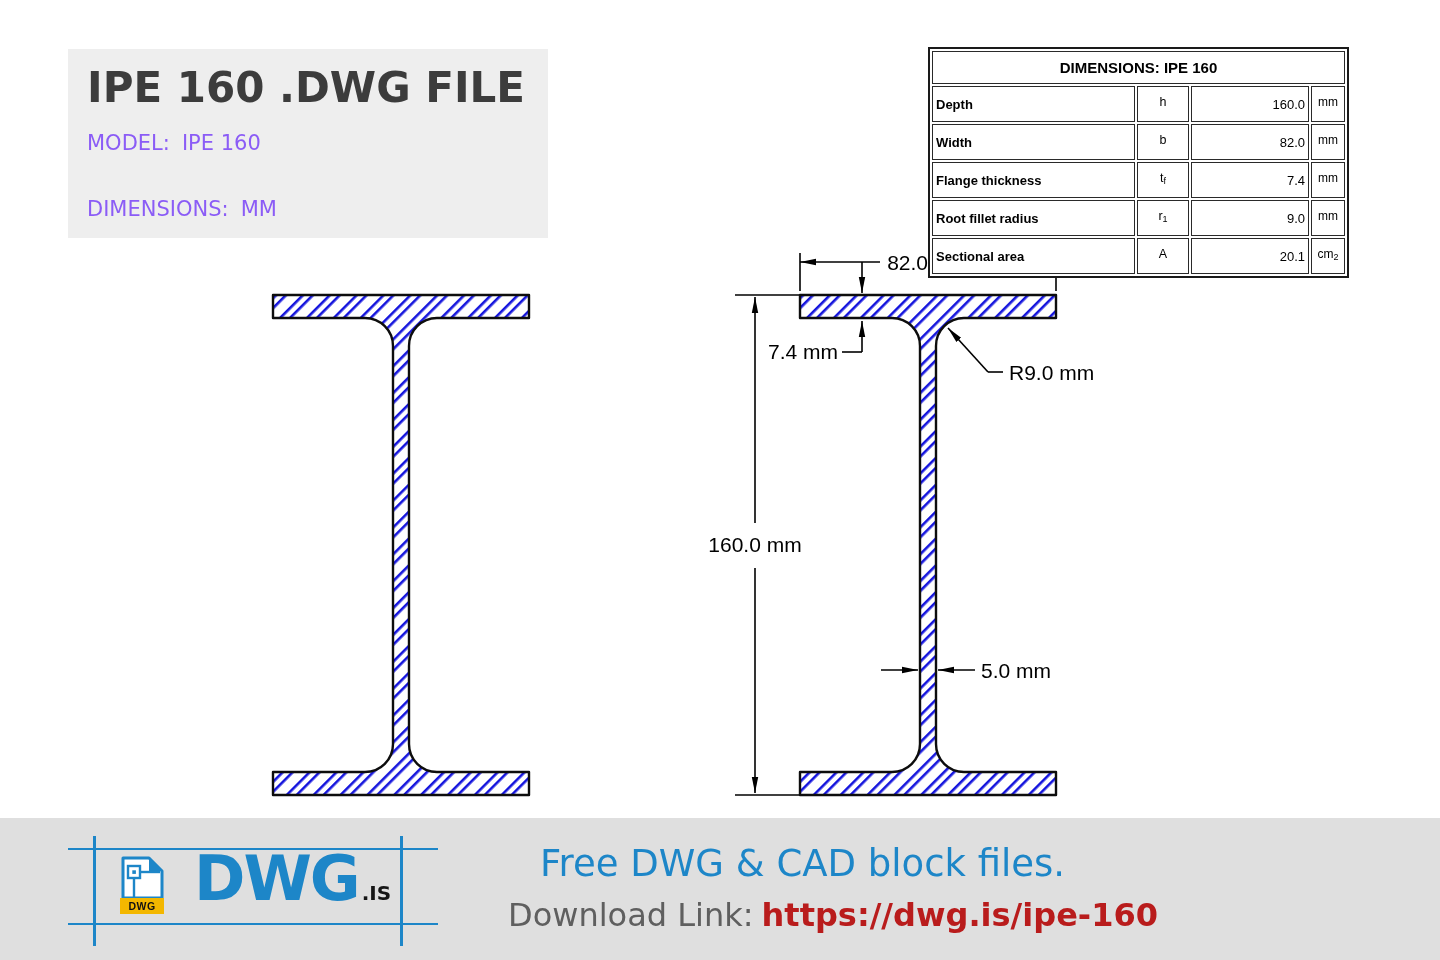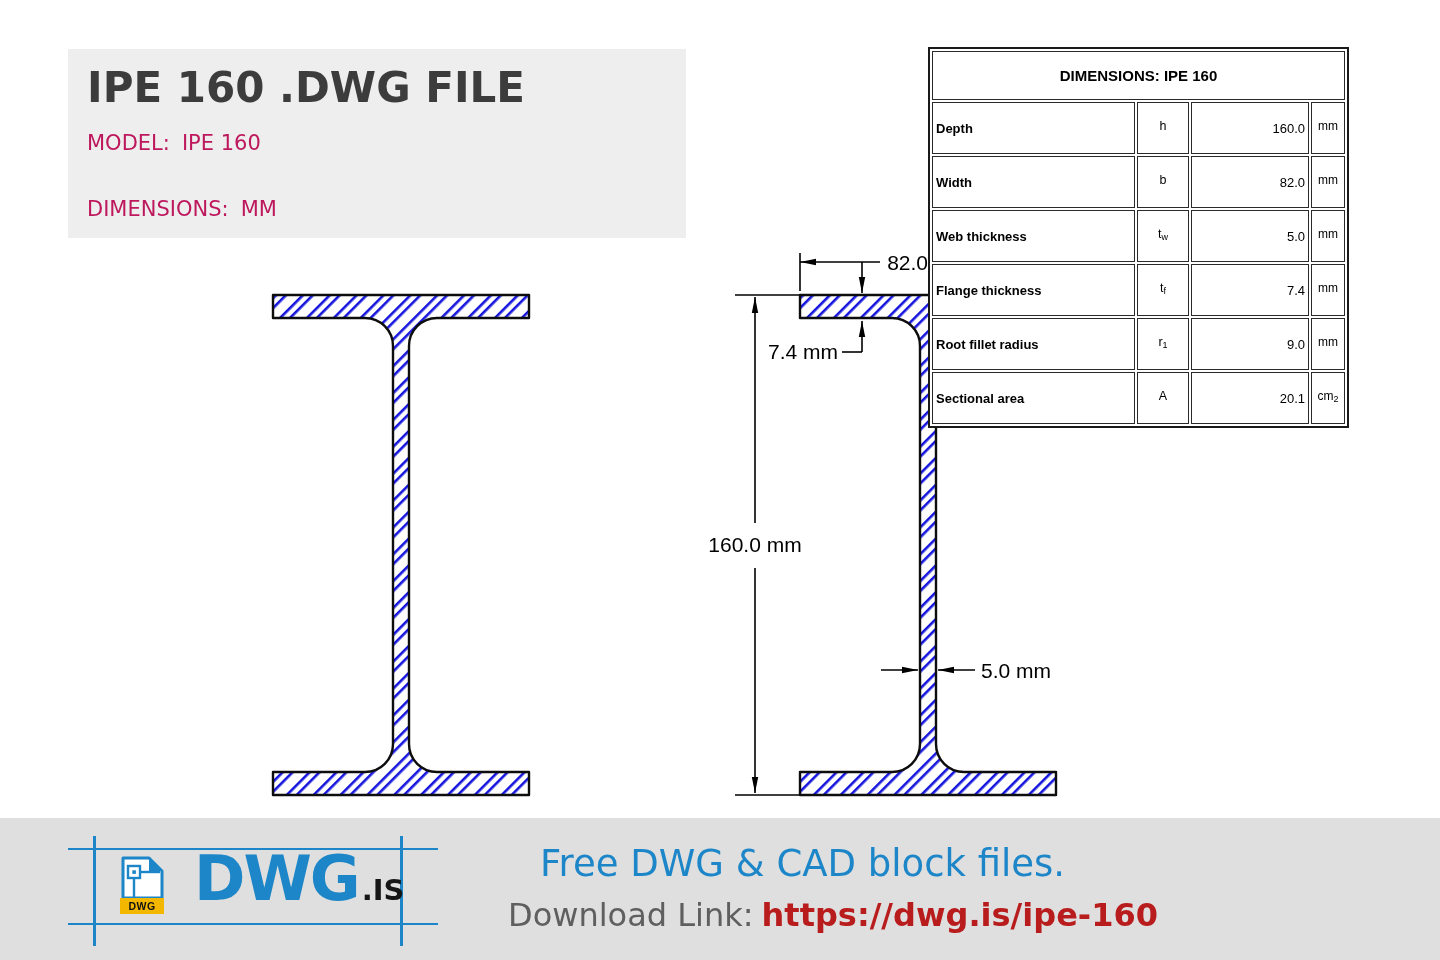--- a/index.html
+++ b/index.html
@@ -1,32 +1,32 @@
 <!DOCTYPE html>
 <html><head>
 <meta charset="utf-8">
 <style>
   html,body{margin:0;padding:0;background:#fff;}
   .page{position:relative;width:1440px;height:960px;background:#ffffff;overflow:hidden;
         font-family:"Liberation Sans",sans-serif;}
 
   
-  .title-box{position:absolute;left:68px;top:49px;width:618px;height:189px;background:#eeeeee;}
+  .title-box{position:absolute;left:68px;top:49px;width:480px;height:189px;background:#eeeeee;}
   .title-box h1{position:absolute;left:19px;top:14px;margin:0;font-family:"DejaVu Sans",sans-serif;
                 font-size:42px;font-weight:bold;color:#3c3c3c;letter-spacing:0px;white-space:nowrap;}
   .meta-line{position:absolute;left:19px;font-family:"DejaVu Sans",sans-serif;font-size:21px;
-             color:#be185d;white-space:nowrap;text-align:center;}
+             color:#8b5cf6;white-space:nowrap;text-align:center;}
   .meta-line .val{margin-left:12px;}
   .meta-0{top:82px;} .meta-1{top:115px;} .meta-2{top:148px;}
 
   
   table.dims{position:absolute;left:928px;top:47px;width:413px;border-collapse:separate;
              border-spacing:2px;background:#ffffff;border:2px solid #1a1a1a;table-layout:fixed;
              font-size:13px;color:#000;}
-  table.dims td{border:1px solid #2a2a2a;height:15px;line-height:15px;padding:16px 3px;overflow:hidden;
+  table.dims td{border:1px solid #2a2a2a;height:15px;line-height:15px;padding:8px 3px;overflow:hidden;
                 white-space:nowrap;}
   td.t-title{font-size:15px;font-weight:bold;text-align:center;height:19px;line-height:19px;}
   td.t-name{text-align:left;font-weight:bold;}
   td.t-sym{text-align:center;font-size:12.5px;}
   td.t-val{text-align:right;}
   td.t-unit{text-align:center;font-size:12px;padding:0 1px;}
   .sub{font-size:9px;vertical-align:-2px;}
 
   
   svg.drawing{position:absolute;left:0;top:0;}
@@ -37,21 +37,21 @@
   .footer{position:absolute;left:0;top:818px;width:1440px;height:142px;background:#dfdfdf;}
   .frame-line{position:absolute;background:#1d86c8;}
   .fl-h1{left:68px;top:30px;width:370px;height:2px;}
   .fl-h2{left:68px;top:105px;width:370px;height:2px;}
   .fl-v1{left:93px;top:18px;width:3px;height:110px;}
   .fl-v2{left:400px;top:18px;width:3px;height:110px;}
   .logo-icon{position:absolute;left:116px;top:36px;}
   .wordmark{position:absolute;left:194px;top:30px;display:flex;align-items:baseline;
             font-family:"DejaVu Sans",sans-serif;}
   .wordmark .big{font-size:62px;font-weight:bold;color:#1d86c8;letter-spacing:-2px;line-height:1;}
-  .wordmark .tld{font-size:29px;font-weight:bold;color:#161616;margin-left:3px;}
+  .wordmark .tld{font-size:20px;font-weight:bold;color:#161616;margin-left:3px;}
   .tagline{position:absolute;left:508px;top:24px;font-family:"DejaVu Sans",sans-serif;
            font-size:37px;color:#1d86c8;white-space:nowrap;margin-left:32px;}
   .dl-line{position:absolute;left:508px;top:78px;font-family:"DejaVu Sans",sans-serif;
            font-size:32px;color:#5f5f5f;white-space:nowrap;}
   .dl-line .url{font-weight:bold;color:#b91c1c;margin-left:8px;}
 </style>
 </head>
 <body>
 
 <div class="page">
@@ -136,26 +136,20 @@
       <td class="t-val">160.0</td>
       <td class="t-unit"><span>mm</span><span class="sub"></span></td>
     </tr>
     <tr>
       <td class="t-name">Width</td>
       <td class="t-sym"><span>b</span><span class="sub"></span></td>
       <td class="t-val">82.0</td>
       <td class="t-unit"><span>mm</span><span class="sub"></span></td>
     </tr>
     <tr>
-      <td class="t-name">Web thickness</td>
-      <td class="t-sym"><span>t</span><span class="sub">w</span></td>
-      <td class="t-val">5.0</td>
-      <td class="t-unit"><span>mm</span><span class="sub"></span></td>
-    </tr>
-    <tr>
       <td class="t-name">Flange thickness</td>
       <td class="t-sym"><span>t</span><span class="sub">f</span></td>
       <td class="t-val">7.4</td>
       <td class="t-unit"><span>mm</span><span class="sub"></span></td>
     </tr>
     <tr>
       <td class="t-name">Root fillet radius</td>
       <td class="t-sym"><span>r</span><span class="sub">1</span></td>
       <td class="t-val">9.0</td>
       <td class="t-unit"><span>mm</span><span class="sub"></span></td>

